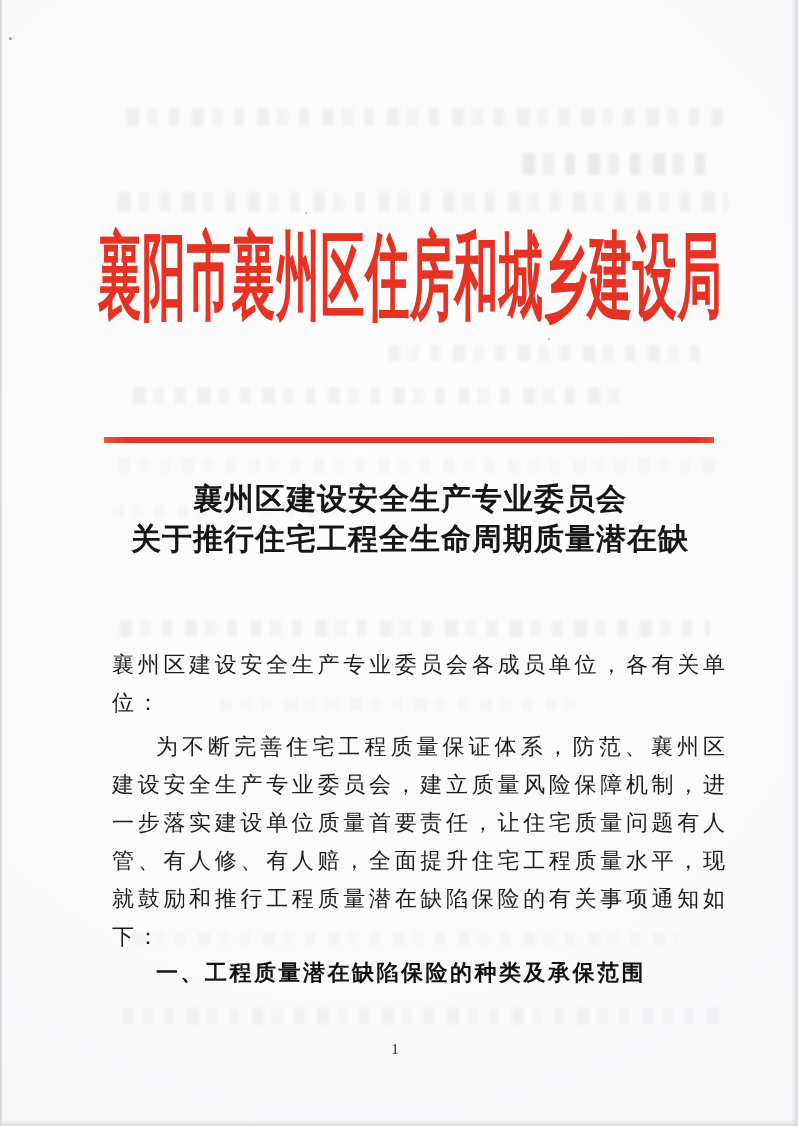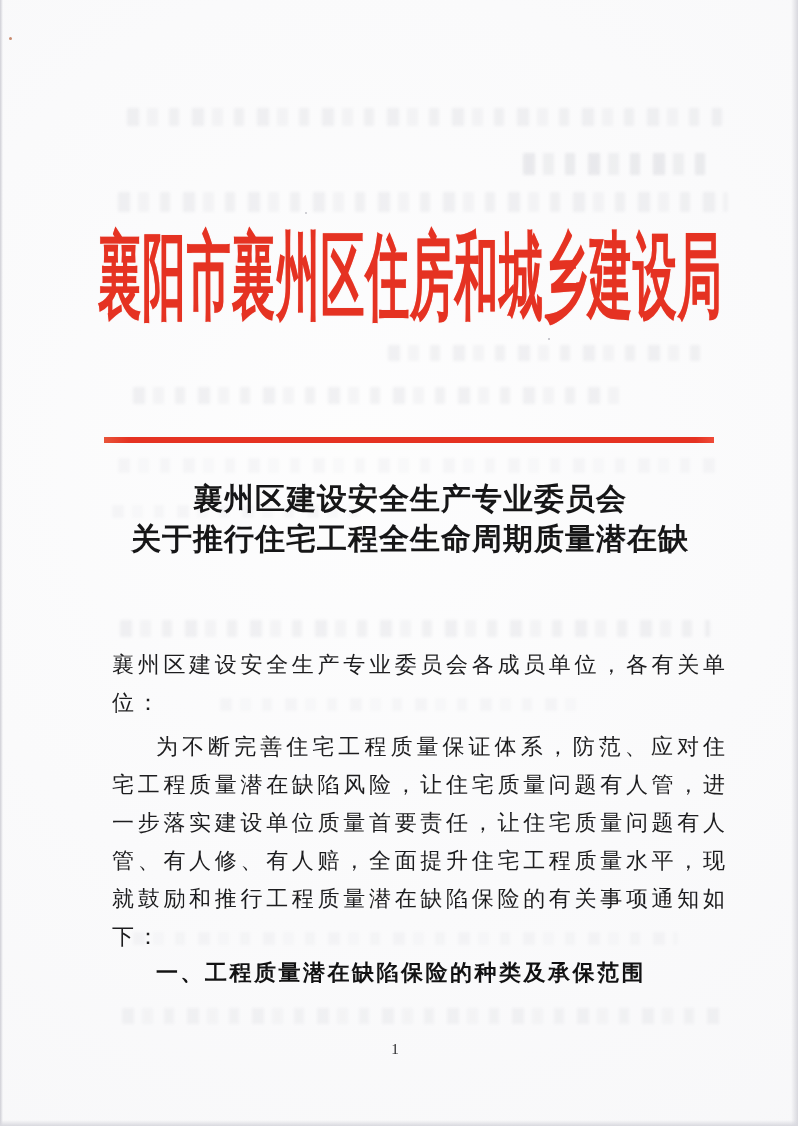--- a/index.html
+++ b/index.html
@@ -139,21 +139,21 @@
 
   <div class="red-line"></div>
 
   <div class="doc-title">
     <div>襄州区建设安全生产专业委员会</div>
     <div>关于推行住宅工程全生命周期质量潜在缺</div>
   </div>
 
   <div class="doc-body">
     <p class="salutation">襄州区建设安全生产专业委员会各成员单位，各有关单位：</p>
-    <p class="para">为不断完善住宅工程质量保证体系，防范、应对住宅工程质量潜在缺陷风险，让住宅质量问题有人管，进一步落实建设单位质量首要责任，让住宅质量问题有人管、有人修、有人赔，全面提升住宅工程质量水平，现就鼓励和推行工程质量潜在缺陷保险的有关事项通知如下：</p>
+    <p class="para">为不断完善住宅工程质量保证体系，防范、襄州区建设安全生产专业委员会，建立质量风险保障机制，进一步落实建设单位质量首要责任，让住宅质量问题有人管、有人修、有人赔，全面提升住宅工程质量水平，现就鼓励和推行工程质量潜在缺陷保险的有关事项通知如下：</p>
     <p class="heading">一、工程质量潜在缺陷保险的种类及承保范围</p>
   </div>
 
   <div class="page-number">1</div>
 
   <div class="edge-left"></div>
   <div class="edge-right"></div>
   <div class="edge-bottom"></div>
   <div class="speck" style="left:9px;  top:37px;  width:3px; height:3px; background:#c98a6e;"></div>
   <div class="speck" style="left:548px; top:338px; width:2px; height:2px; background:#b9b9c0;"></div>

